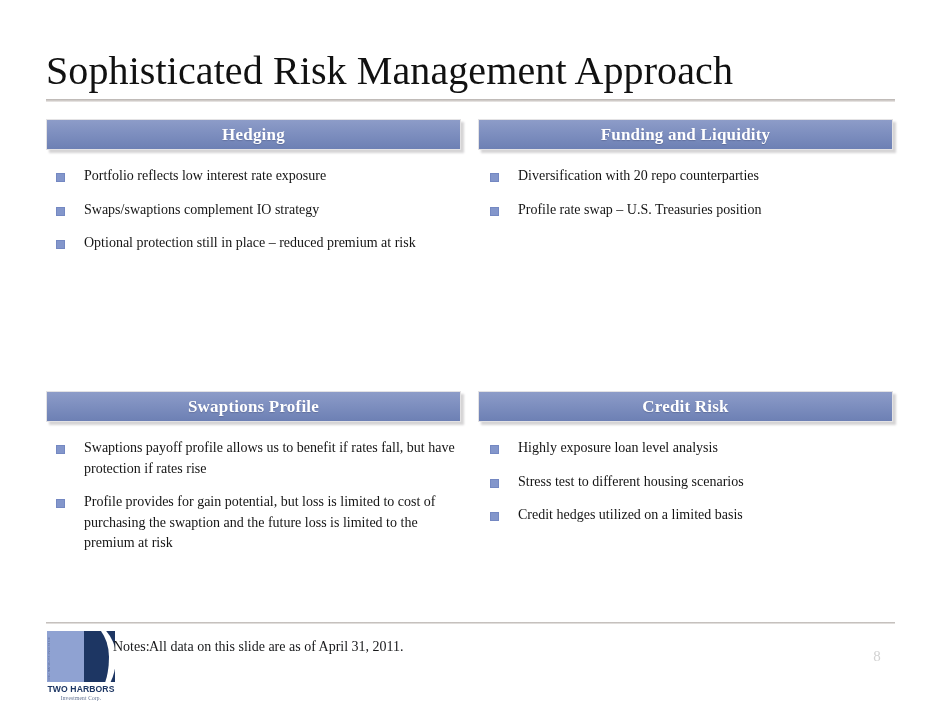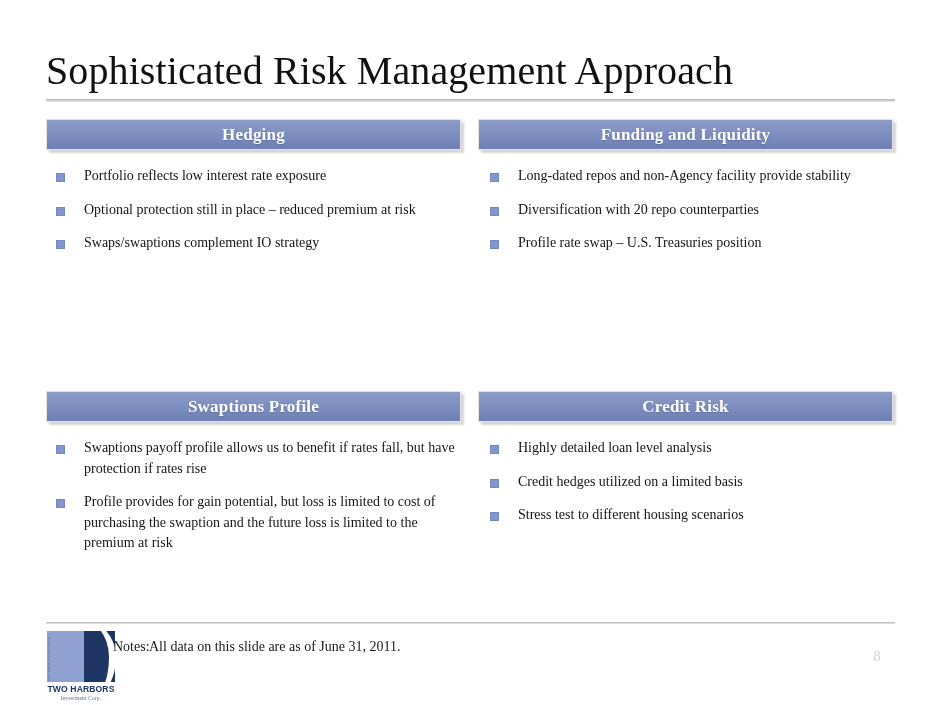--- a/index.html
+++ b/index.html
@@ -207,37 +207,36 @@
     <div class="panel-header">
       <span>Hedging</span>
     </div>
     <ul class="bullets">
       <li class="bullet-item">
         <span class="bullet-marker"></span>
         <span>Portfolio reflects low interest rate exposure</span>
       </li>
       <li class="bullet-item">
         <span class="bullet-marker"></span>
+        <span>Swaps/swaptions complement IO strategy</span>
+      </li>
+      <li class="bullet-item">
+        <span class="bullet-marker"></span>
         <span>Optional protection still in place – reduced premium at risk</span>
-      </li>
-      <li class="bullet-item">
-        <span class="bullet-marker"></span>
-        <span>Swaps/swaptions complement IO strategy</span>
       </li>
     </ul>
   </div>
 
   <div class="panel panel-tr">
     <div class="panel-header">
       <span>Funding and Liquidity</span>
     </div>
     <ul class="bullets">
       <li class="bullet-item">
         <span class="bullet-marker"></span>
-        <span>Long-dated repos and non-Agency facility provide stability</span>
       </li>
       <li class="bullet-item">
         <span class="bullet-marker"></span>
       </li>
       <li class="bullet-item">
         <span class="bullet-marker"></span>
         <span>Diversification with 20 repo counterparties</span>
       </li>
       <li class="bullet-item">
         <span class="bullet-marker"></span>
@@ -262,45 +261,45 @@
     </ul>
   </div>
 
   <div class="panel panel-br">
     <div class="panel-header">
       <span>Credit Risk</span>
     </div>
     <ul class="bullets">
       <li class="bullet-item">
         <span class="bullet-marker"></span>
-        <span>Highly detailed loan level analysis</span>
+        <span>Highly exposure loan level analysis</span>
+      </li>
+      <li class="bullet-item">
+        <span class="bullet-marker"></span>
+        <span>Stress test to different housing scenarios</span>
       </li>
       <li class="bullet-item">
         <span class="bullet-marker"></span>
         <span>Credit hedges utilized on a limited basis</span>
-      </li>
-      <li class="bullet-item">
-        <span class="bullet-marker"></span>
-        <span>Stress test to different housing scenarios</span>
       </li>
     </ul>
   </div>
 
   <div class="footer-rule"></div>
 
   <div class="logo">
     <div class="logo-mark">
       <div class="navy"></div>
       <div class="swoosh"></div>
       <div class="microtext">TWO HARBORS INVESTMENT CORP</div>
     </div>
     <div class="logo-name">TWO HARBORS</div>
     <div class="logo-sub">Investment Corp.</div>
   </div>
 
   <div class="notes">
     <span class="notes-label">Notes:</span>
-    <span>All data on this slide are as of June 31, 2011.</span>
+    <span>All data on this slide are as of April 31, 2011.</span>
   </div>
 
   <div class="page-number">8</div>
 
 </div>
 
 </body></html>

